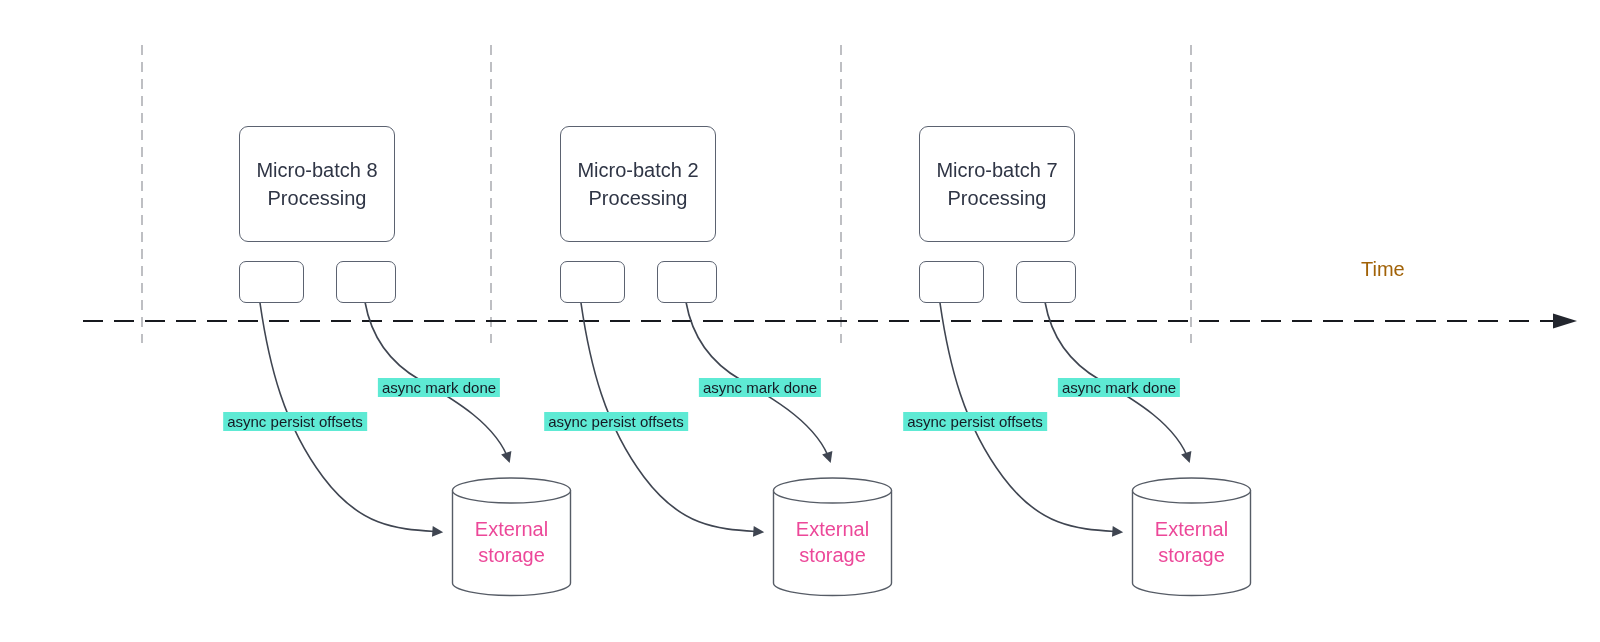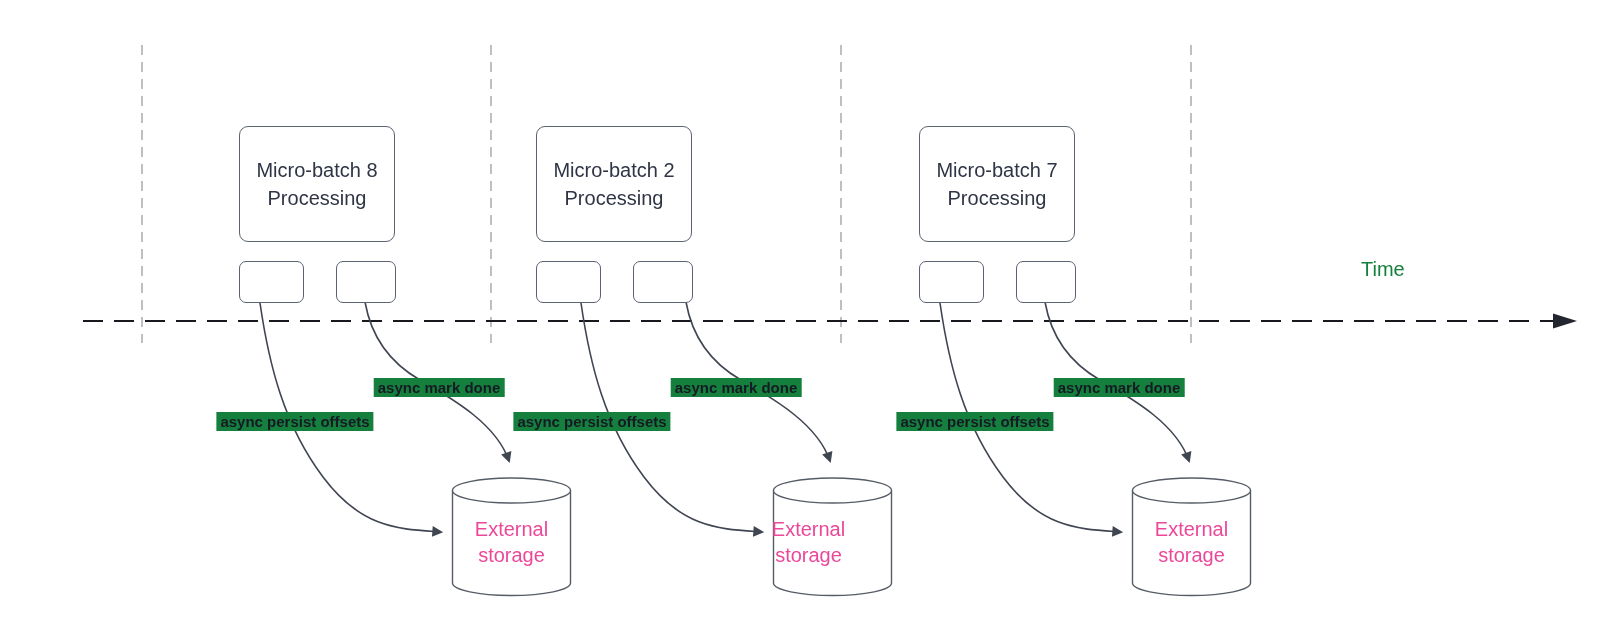--- a/index.html
+++ b/index.html
@@ -5,49 +5,49 @@
   html,body{margin:0;padding:0;background:#ffffff;}
   .canvas{
     position:relative;width:1600px;height:642px;background:#ffffff;
     font-family:"Liberation Sans", sans-serif;overflow:hidden;
   }
   .layer{position:absolute;left:0;top:0;}
   .curve{fill:none;stroke:#3f4551;stroke-width:1.6px;}
   .cyl-side{fill:#ffffff;stroke:#565c66;stroke-width:1.4px;}
   .cyl-top{fill:#ffffff;stroke:#565c66;stroke-width:1.4px;}
   .group{position:absolute;top:0;width:350px;height:642px;}
-  .g0{left:239px;} .g1{left:536px;} .g2{left:919px;}
+  .g0{left:239px;} .g1{left:560px;} .g2{left:919px;}
   .bigbox{
     position:absolute;left:0;top:126px;width:156px;height:116px;
     border:1px solid #5b6270;border-radius:9px;background:#ffffff;
     display:flex;align-items:center;justify-content:center;box-sizing:border-box;
   }
   .bigbox-label{
     display:block;width:138px;text-align:center;
     font-size:20px;line-height:28px;color:#2f3545;
   }
   .mini{
     position:absolute;top:261px;height:42px;border:1px solid #5b6270;
     border-radius:7px;background:#ffffff;box-sizing:border-box;
   }
   .mini-l{left:0;width:65px;}
   .mini-r{left:97px;width:60px;}
   .lbl{
     position:absolute;transform:translateX(-50%);
-    font-size:15px;font-weight:bold;color:#151a24;
-    background:#15803d;padding:1px 4px;white-space:nowrap;
+    font-size:15px;font-weight:normal;color:#151a24;
+    background:#5eead4;padding:1px 4px;white-space:nowrap;
   }
   .lbl-persist{left:56px;top:412px;}
   .lbl-done{left:200px;top:378px;}
   .storage-label{
     position:absolute;left:213px;top:516px;width:119px;
     text-align:center;font-size:20px;line-height:26px;color:#ec4899;
   }
   .time-label{
-    position:absolute;left:1361px;top:258px;font-size:20px;color:#15803d;
+    position:absolute;left:1361px;top:258px;font-size:20px;color:#a16207;
   }
 </style>
 </head>
 <body>
 
 <div class="canvas">
 
   <svg class="layer" width="1600" height="642" viewBox="0 0 1600 642">
     <defs>
       <marker id="ah" viewBox="0 0 12 12" refX="9" refY="6" markerWidth="13" markerHeight="13" markerUnits="userSpaceOnUse" orient="auto">

